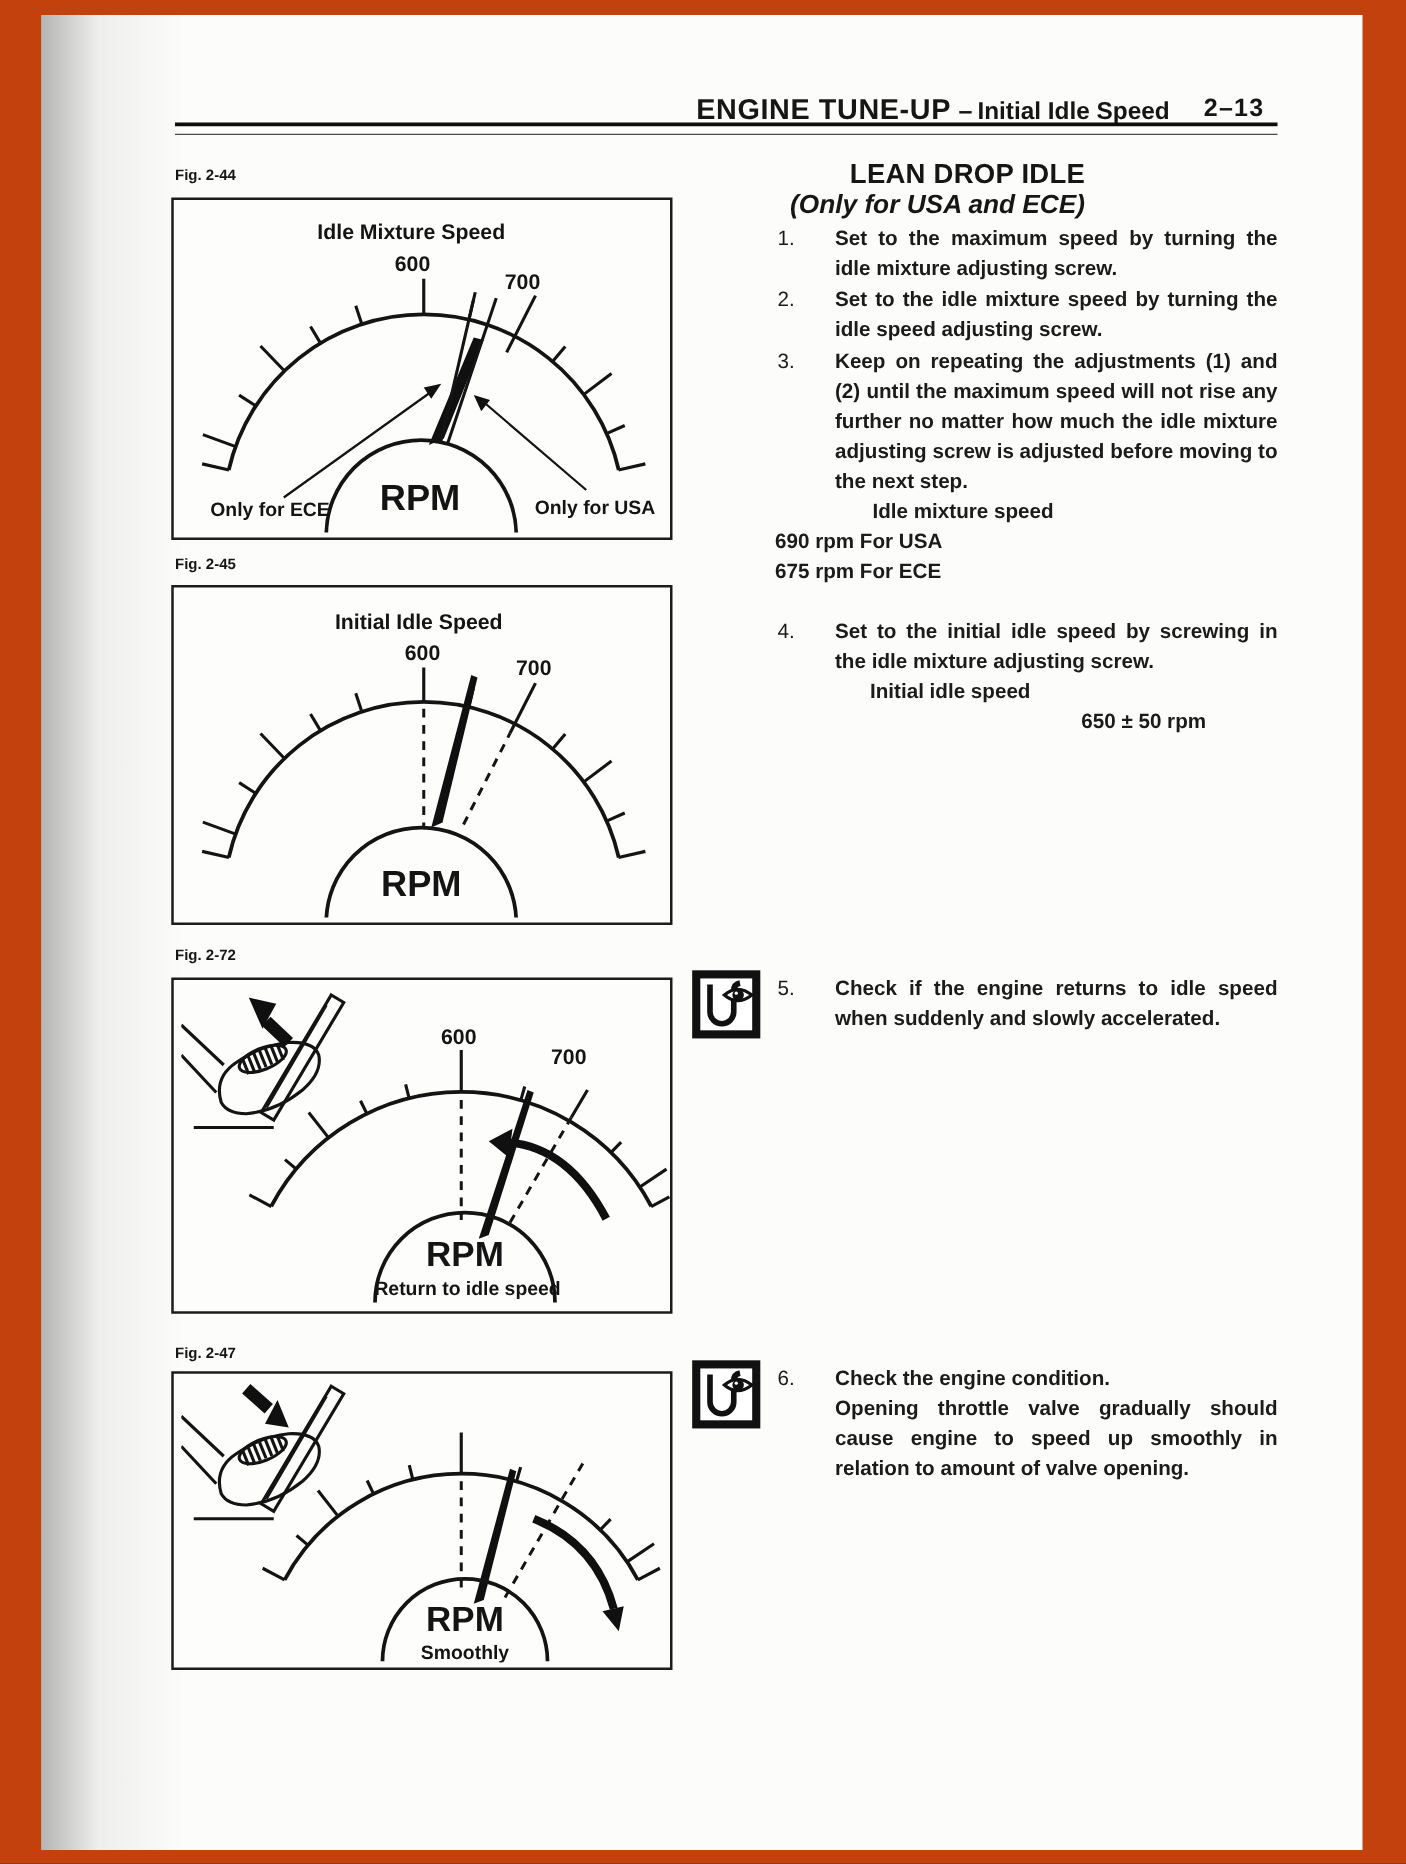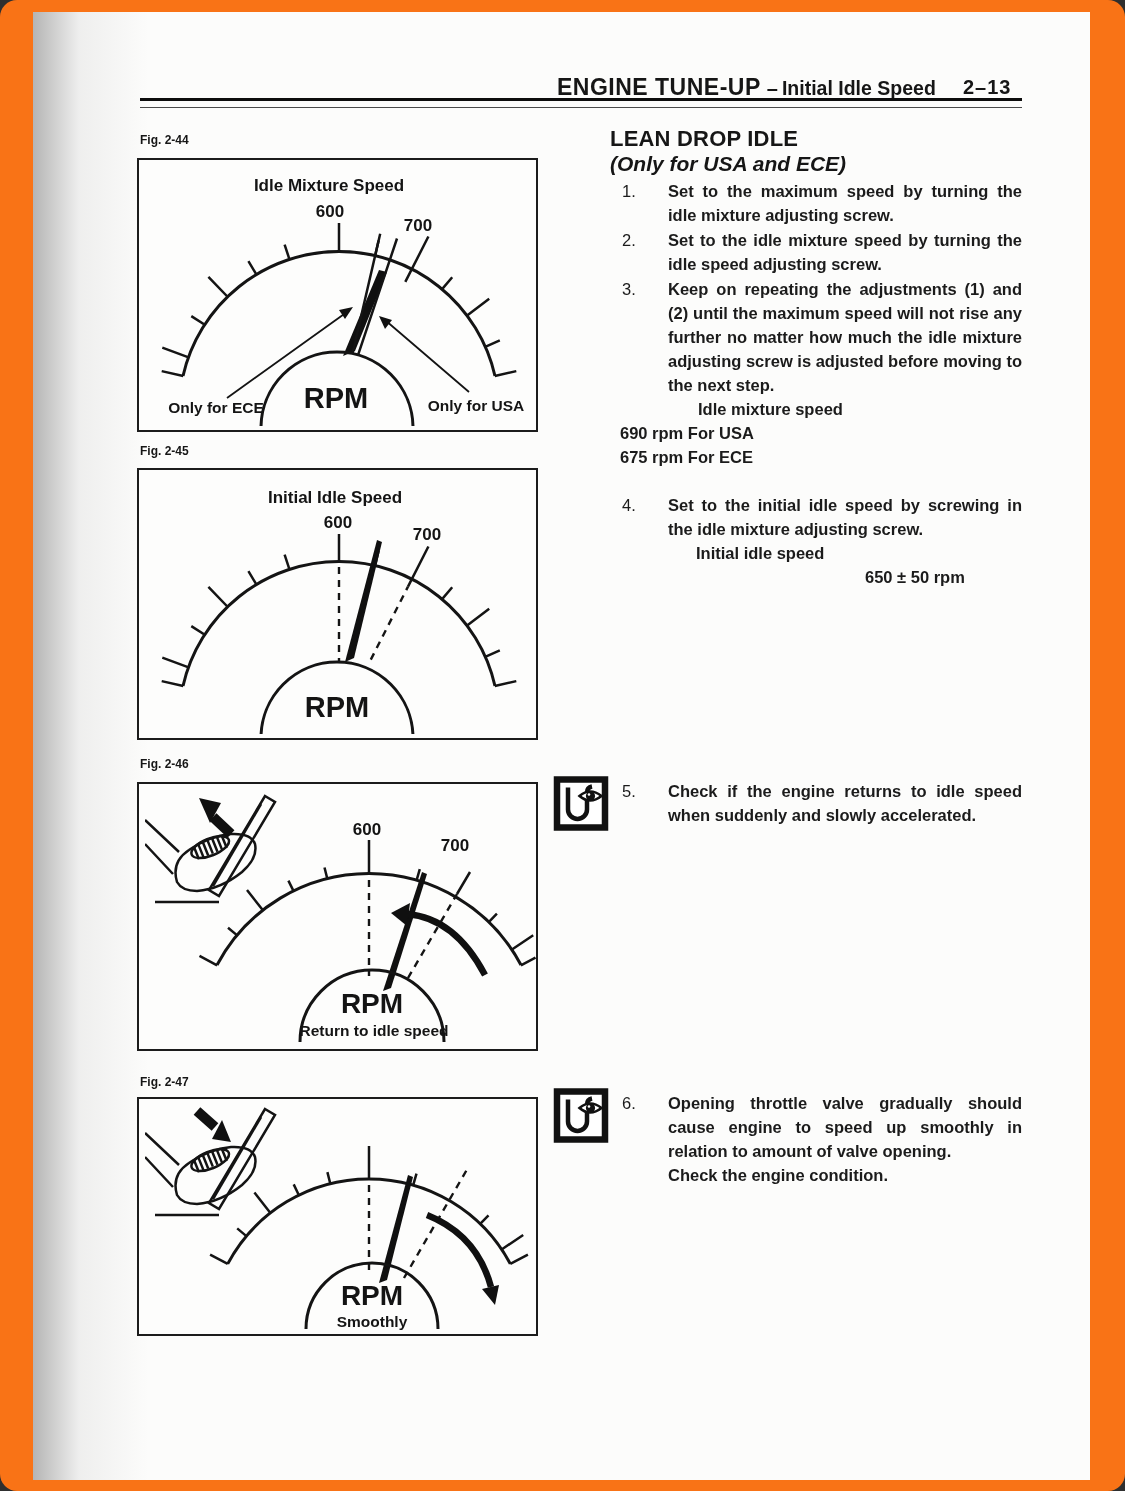--- a/index.html
+++ b/index.html
@@ -1,32 +1,32 @@
 <!DOCTYPE html>
 <html><head>
 <meta charset="utf-8">
 <style>
   html,body{margin:0;padding:0;background:#2f2f2f;}
-  .frame{position:relative;width:1125px;height:1491px;background:#f97316;overflow:hidden;
-         font-family:"Liberation Sans", sans-serif;color:#161616;border-radius:17px;}
+  .frame{position:relative;width:1125px;height:1491px;background:#c2410c;overflow:hidden;
+         font-family:"Liberation Sans", sans-serif;color:#161616;}
   .page{position:absolute;left:33px;top:12px;width:1057px;height:1468px;background:#fcfcfb;}
   .page::before{content:"";position:absolute;left:0;top:0;bottom:0;width:115px;pointer-events:none;
          background:linear-gradient(90deg,rgba(110,110,110,.5),rgba(190,190,190,.22) 40%,rgba(255,255,255,0));}
   .hdr{position:absolute;left:524px;top:62px;white-space:nowrap;}
   .hdr .t1{font-size:23px;font-weight:bold;letter-spacing:.5px;}
   .hdr .dash{font-size:20px;font-weight:bold;margin:0 4px 0 6px;}
   .hdr .t2{font-size:19.5px;font-weight:bold;}
   .pagenum{position:absolute;left:930px;top:64px;font-size:20px;font-weight:bold;letter-spacing:1px;}
   .rule{position:absolute;left:107px;top:86px;width:882px;height:6px;
         border-top:3.5px solid #0d0d0d;border-bottom:1.5px solid #4a4a4a;}
   .figlabel{position:absolute;left:107px;font-size:12px;font-weight:bold;}
   .figbox{position:absolute;left:104px;width:397px;border:2px solid #1c1c1c;background:#fdfdfc;}
   .figbox svg{display:block;}
   .iconbox{position:absolute;left:520px;width:56px;height:57px;}
-  .colhead{position:absolute;left:577px;top:114px;}
+  .colhead{position:absolute;left:599px;top:114px;text-align:right;}
   .colhead .h1{font-size:22px;font-weight:bold;letter-spacing:.2px;}
   .colhead .h2{font-size:21px;font-weight:bold;font-style:italic;}
   .step{position:absolute;left:587px;width:402px;font-size:16.5px;line-height:24px;}
   .step .num{position:absolute;left:2px;top:0;}
   .step .body{margin:0 0 0 48px;text-align:justify;font-weight:bold;}
   .step, .step .body{color:#1b1b1b;}
   .step .body + .body{margin-top:0;}
   .spec-label{margin-left:78px;font-weight:bold;}
   .spec-right{text-align:left;padding-right:14px;font-weight:bold;}
   .spec-row{position:relative;margin-left:76px;font-weight:bold;}
@@ -106,21 +106,21 @@
       <path class="gd" d="M231.8,189.6 L269,116.6"></path>
       <polygon class="gf" points="206,192 215,188 243,72 238,70"></polygon>
       <path class="ga" d="M122,268 A76,76 0 0 1 274,268"></path>
       <text x="196" y="33" font-size="17" font-weight="bold" text-anchor="middle">Initial Idle Speed</text>
       <text x="199" y="58" font-size="17" font-weight="bold" text-anchor="middle">600</text>
       <text x="288" y="70" font-size="17" font-weight="bold" text-anchor="middle">700</text>
       <text x="198" y="247" font-size="29" font-weight="bold" text-anchor="middle">RPM</text>
     </svg>
   </div>
 
-  <div class="figlabel" style="top:745px">Fig. 2-46</div>
+  <div class="figlabel" style="top:745px">Fig. 2-72</div>
   <div class="figbox" style="top:770px;height:265px">
     <svg viewBox="0 0 397 261" width="397" height="261">
       <path class="ga" d="M78,181 A172,172 0 0 1 382,181"></path>
       <g class="gl">
         <path d="M78.1,181.3 L60.5,171.9 M98.2,151.4 L89,143.7 M124.1,126.5 L108,106 M154.7,107.4 L149.4,96.6 M188.4,95.1 L185.5,83.5 M230,90 L230,56 M277.5,96.7 L280.8,85.2 M318,110 L331,88 M349.5,138.3 L357.9,129.7 M372.6,165.8 L394.2,151.3 M381.9,181.3 L396.5,173.5"></path>
       </g>
       <path class="gd" d="M230,96 L230,192"></path>
       <path class="gd" d="M269,194 L318,110"></path>
       <polygon class="gf" points="244,207 252,204 288,90 283,88"></polygon>
       <path d="M346,191 Q316,134 268,130" stroke="#101010" stroke-width="6.5" fill="none"></path>
@@ -199,18 +199,18 @@
     <p class="body">Check if the engine returns to idle speed when suddenly and slowly accelerated.</p>
   </div>
 
   <div class="iconbox" style="top:1075px">
     <svg viewBox="0 0 56 56" width="56" height="57">
           <use href="#eyeicon" width="56" height="56"></use>
         </svg>
   </div>
   <div class="step" style="top:1079px">
     <span class="num">6.</span>
+    <p class="body">Check the engine condition.</p>
     <p class="body">Opening throttle valve gradually should cause engine to speed up smoothly in relation to amount of valve opening.</p>
-    <p class="body">Check the engine condition.</p>
   </div>
 
  </div>
 </div>
 
 </body></html>

